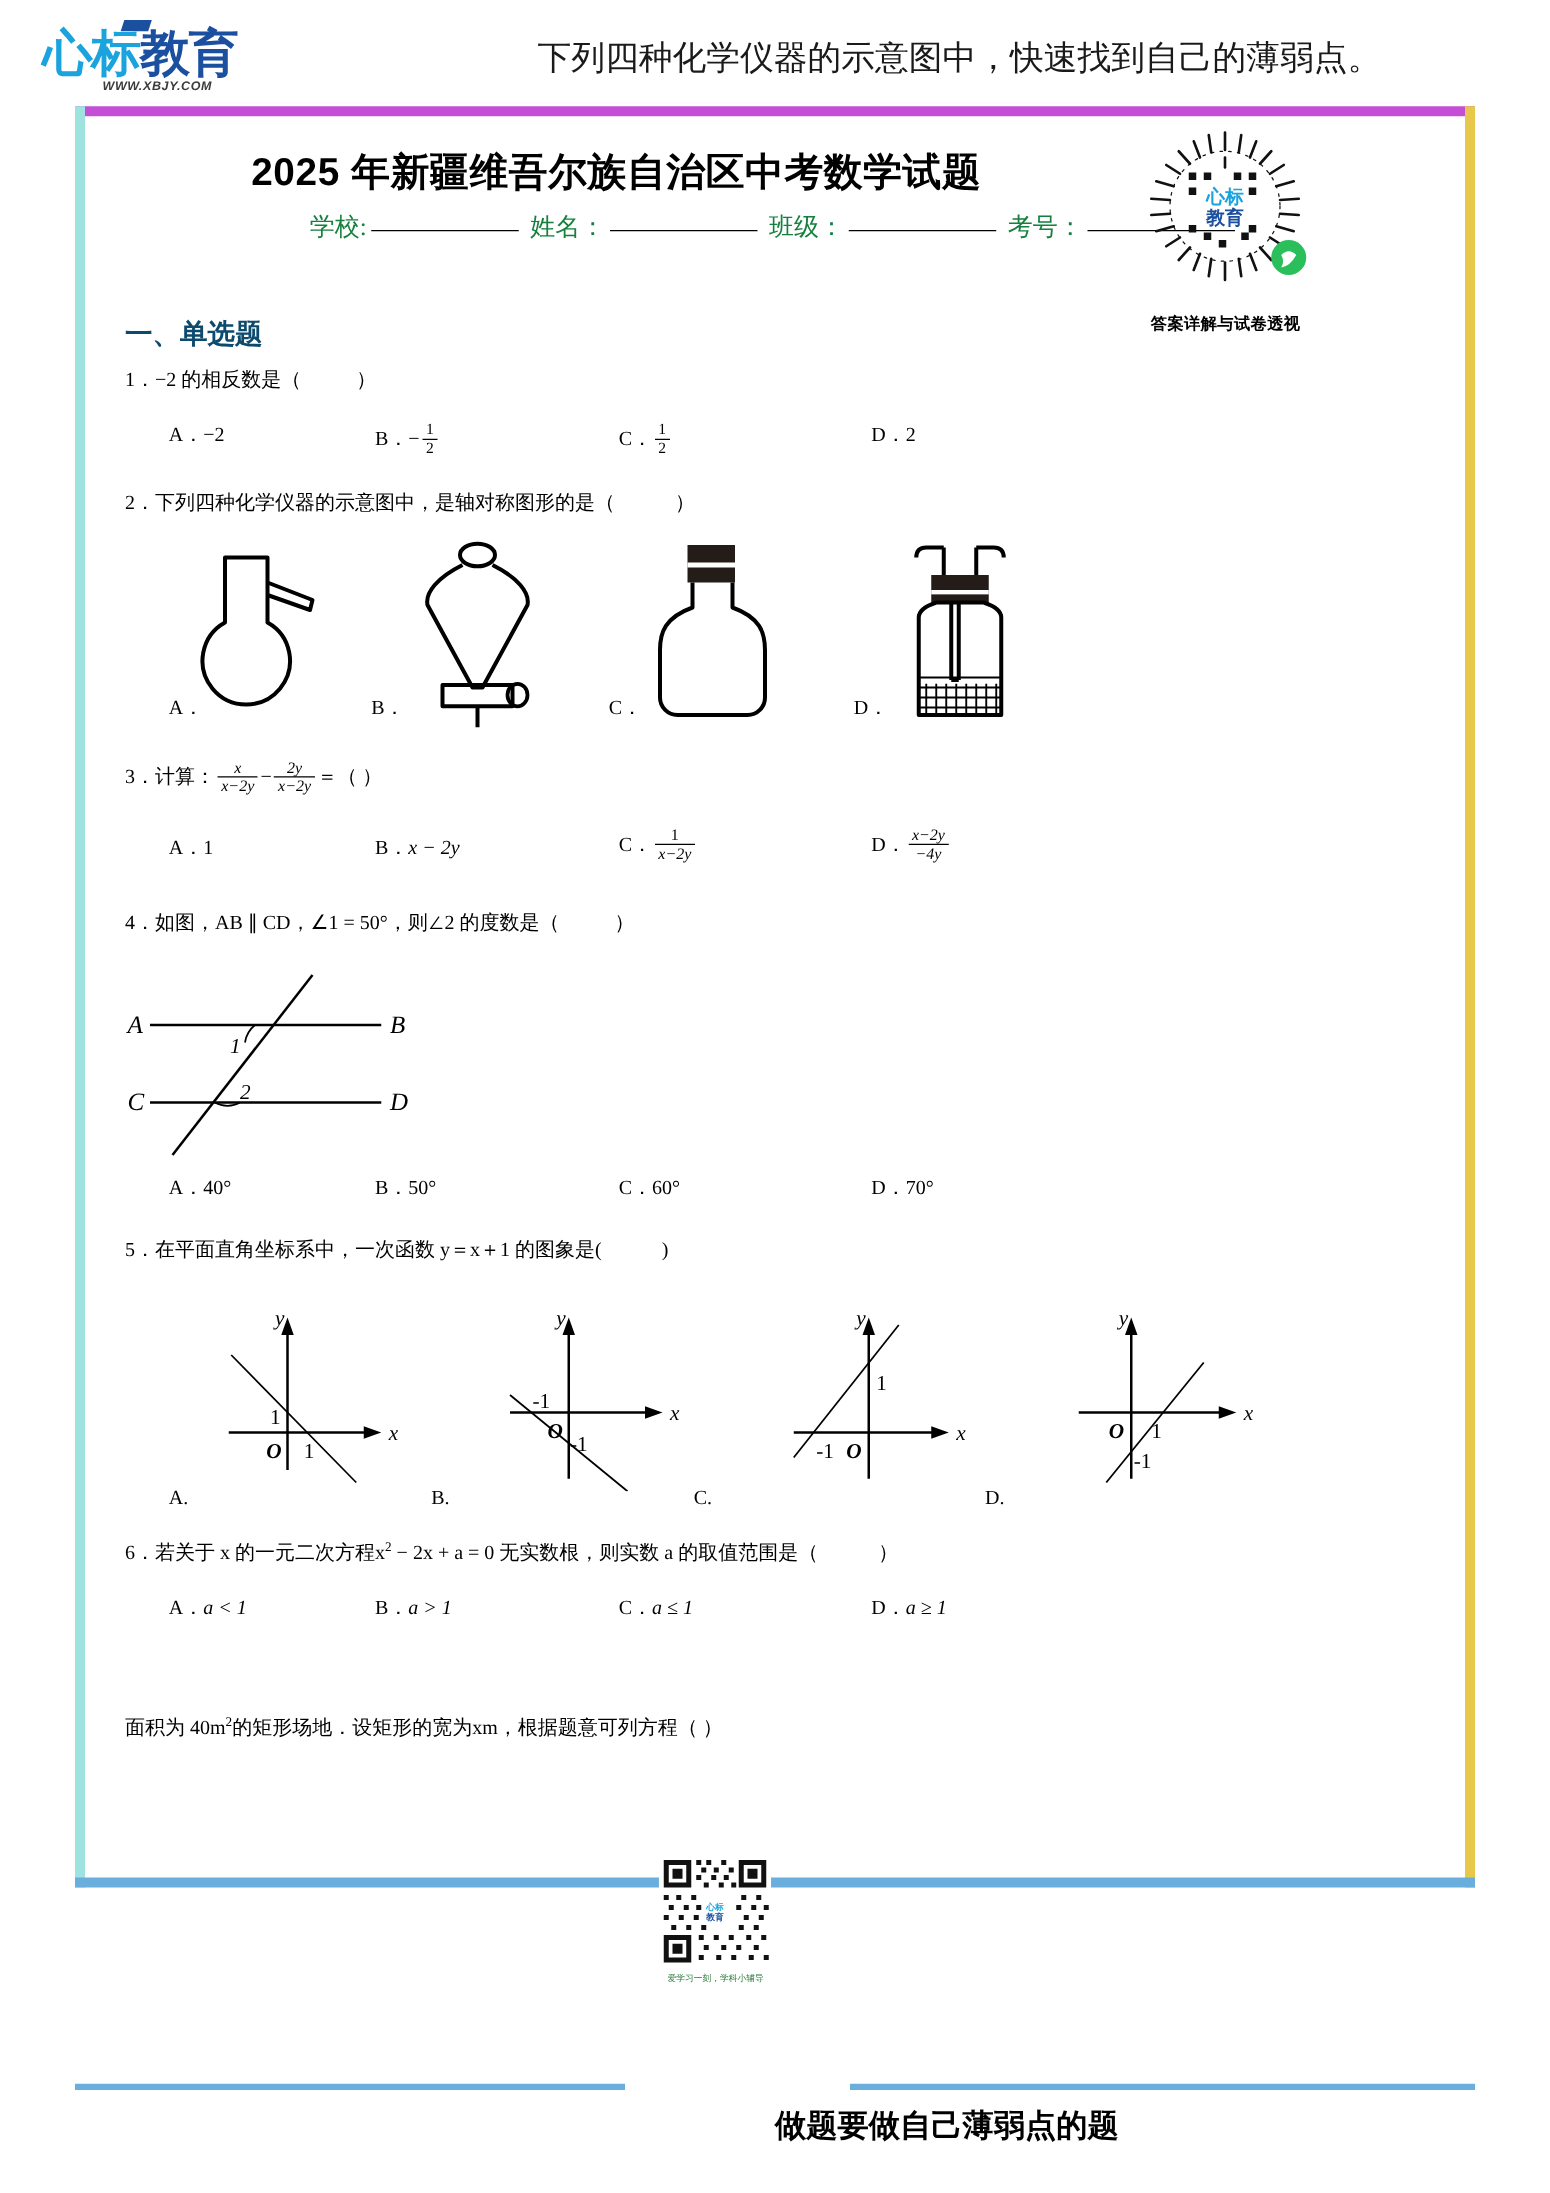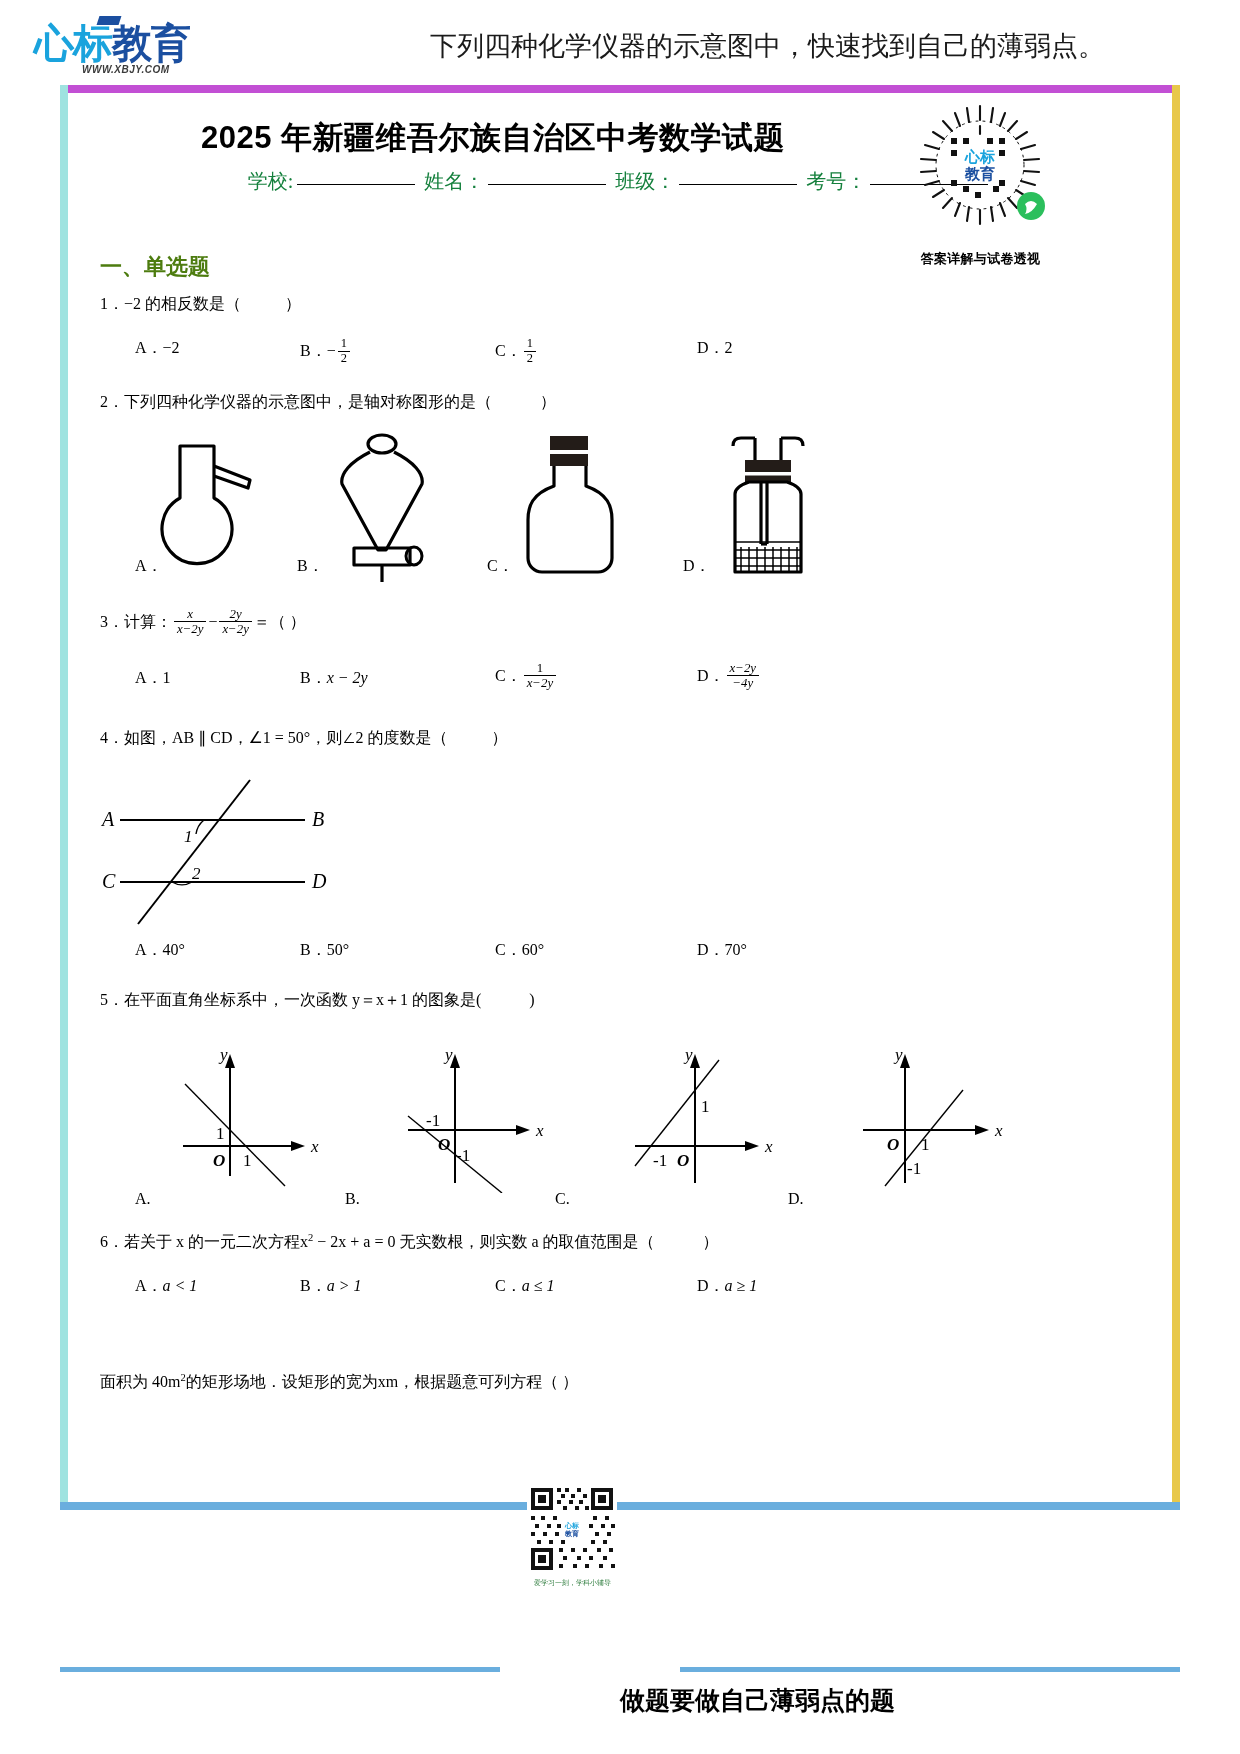--- a/index.html
+++ b/index.html
@@ -81,21 +81,21 @@
     position:absolute; left:893px; top:250px; width:175px;
     text-align:center; font-size:13px; font-weight:bold;
     font-family:"Liberation Sans", sans-serif; color:#000;
     letter-spacing:.3px;
   }
 
   
   .content { position:absolute; left:0; top:0; width:1240px; height:1754px; }
   .sec-head {
     position:absolute; font-size:22px; font-weight:bold;
-    font-family:Liberation Sans, sans-serif; color:#4d7c0f;
+    font-family:Liberation Sans, sans-serif; color:#0c4a6e;
   }
   .q {
     position:absolute; font-size:16px; color:#000;
     font-family:"Liberation Serif", serif; white-space:nowrap;
   }
   .opt { position:absolute; white-space:nowrap; }
   .it { font-style:italic; font-family:"Liberation Serif", serif; }
 
   
   .frac {

